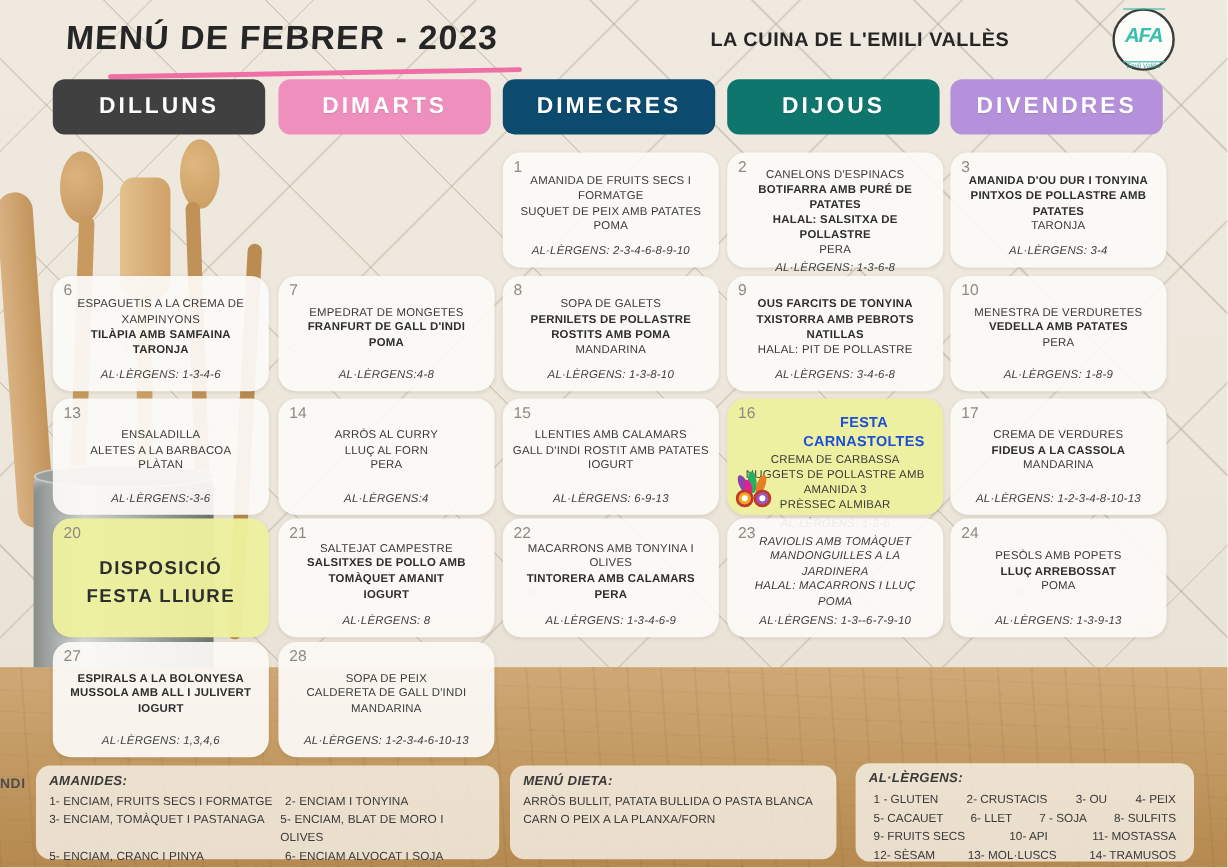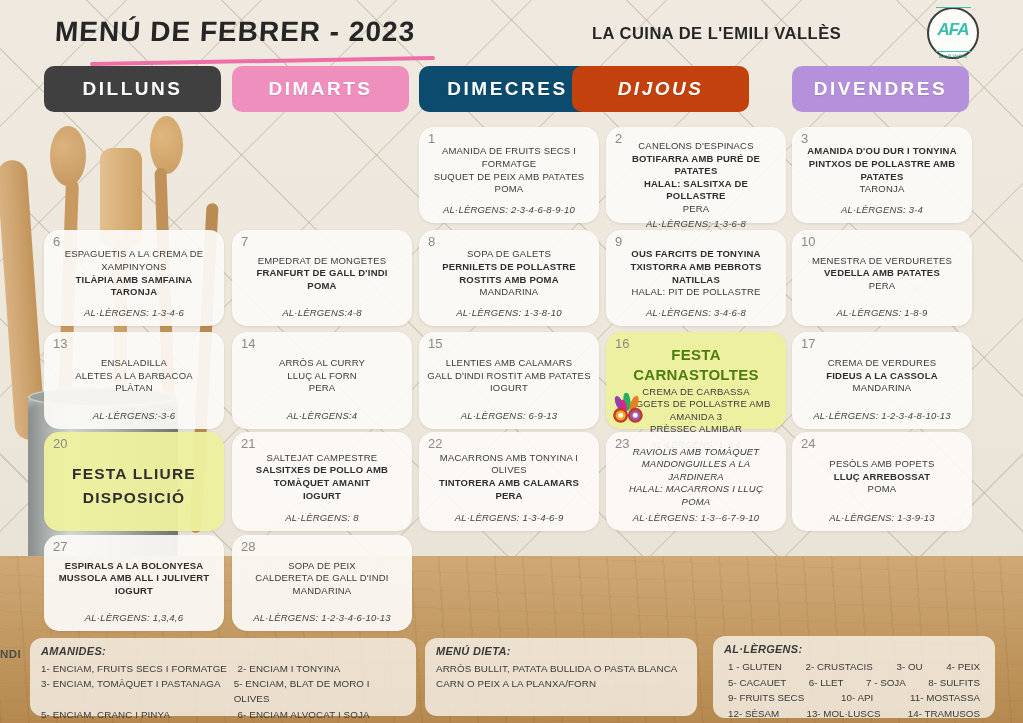--- a/index.html
+++ b/index.html
@@ -82,21 +82,21 @@
     box-shadow:0 1px 3px rgba(90,70,50,.12);
     display:flex; flex-direction:column; padding:5px 8px 4px;
     text-align:center; color:#3a3a3a;
   }
   .cell.hl{ background:rgba(237,240,158,.96); }
   .day-num{ position:absolute; left:9px; top:4px; font-size:13px; color:#8d8a84; text-align:left; }
   .cell .lines{ flex:1; display:flex; flex-direction:column; justify-content:center; padding-top:8px; }
   .ln{ font-size:9.5px; line-height:1.32; letter-spacing:.2px; }
   .ln.b{ font-weight:700; color:#2e2e2e; }
   .ln.i{ font-style:italic; font-weight:500; }
-  .ln.t16{ font-size:15px; font-weight:800; color:#4d7c0f; letter-spacing:.3px; margin-bottom:1px; }
+  .ln.t16{ font-size:12px; font-weight:800; color:#1d4ed8; letter-spacing:.3px; margin-bottom:1px;margin-left:48px; }
   .ln.t20{ font-size:15.5px; font-weight:600; letter-spacing:1.2px; color:#2e2e2e; line-height:1.55; }
   .allerg{ font-size:9.5px; font-style:italic; color:#3f3f3f; padding:3px 0 4px; letter-spacing:.2px; }
   .mask-wrap{ position:absolute; left:2px; bottom:2px; width:42px; height:34px; }
 
   
   .legend{
     position:absolute; z-index:5; border-radius:12px;
     background:rgba(249,245,238,.78); padding:7px 11px;
     color:#3a3a3a;
   }
@@ -142,21 +142,21 @@
 <div id="weekday-row">
     <div class="weekday" style="left: 44px; background: #404040;">
       <span>DILLUNS</span>
     </div>
     <div class="weekday" style="left: 232px; background: rgb(239, 143, 190);">
       <span>DIMARTS</span>
     </div>
     <div class="weekday" style="left: 419px; background: #0c4a6e;">
       <span>DIMECRES</span>
     </div>
-    <div class="weekday" style="left: 572px; background: #c2410c; font-style: italic;">
+    <div class="weekday" style="left: 606px; background: #0f766e;">
       <span>DIJOUS</span>
     </div>
     <div class="weekday" style="left: 792px; background: rgb(181, 145, 220);">
       <span>DIVENDRES</span>
     </div>
   </div>
 
 <div id="cells">
     <div class="cell" style="left: 419px; top: 127px; height: 96px;">
       <span class="day-num">1</span>
@@ -284,22 +284,22 @@
       <div class="lines">
         <div class="ln">CREMA DE VERDURES</div>
         <div class="ln b">FIDEUS A LA CASSOLA</div>
         <div class="ln">MANDARINA</div>
       </div>
       <div class="allerg">AL·LÈRGENS: 1-2-3-4-8-10-13</div>
     </div>
     <div class="cell hl" style="left: 44px; top: 432px; height: 99px;">
       <span class="day-num">20</span>
       <div class="lines">
+        <div class="ln t20">DISPOSICIÓ</div>
         <div class="ln t20">FESTA LLIURE</div>
-        <div class="ln t20">DISPOSICIÓ</div>
       </div>
     </div>
     <div class="cell" style="left: 232px; top: 432px; height: 99px;">
       <span class="day-num">21</span>
       <div class="lines">
         <div class="ln">SALTEJAT CAMPESTRE</div>
         <div class="ln b">SALSITXES DE POLLO AMB TOMÀQUET AMANIT</div>
         <div class="ln b">IOGURT</div>
       </div>
       <div class="allerg">AL·LÈRGENS: 8</div>

